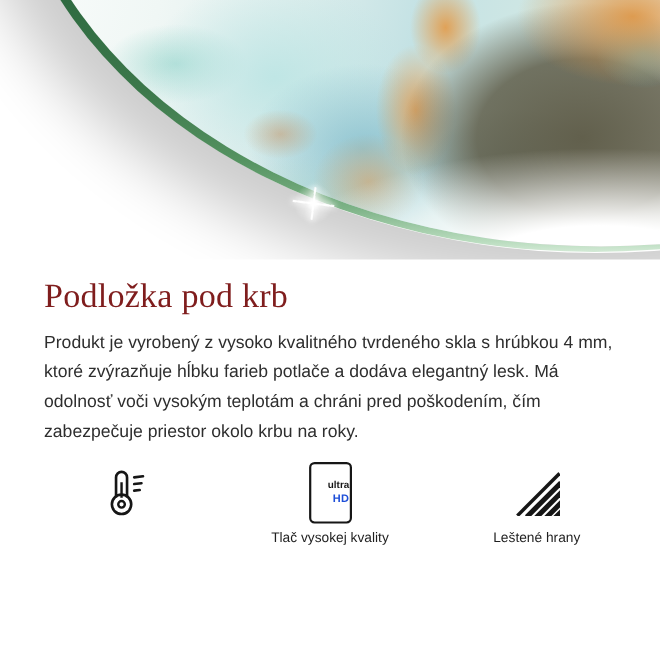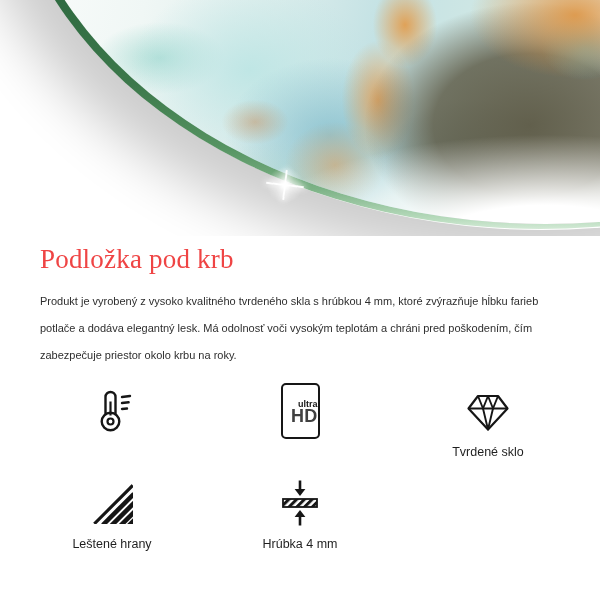--- a/index.html
+++ b/index.html
@@ -52,46 +52,46 @@
   }
   .sparkle::before,.sparkle::after{
     content:"";position:absolute;background:rgba(255,255,255,0.95);
     box-shadow:0 0 6px 1px rgba(255,255,255,0.85);
   }
   .sparkle::before{width:38px;height:2px;left:3px;top:21px;transform:rotate(7deg);}
   .sparkle::after{width:2px;height:30px;left:21px;top:7px;transform:rotate(7deg);}
 
   
   h1{
-    margin:6px 40px 0;
+    margin:16px 40px 0;
     font-family:"Liberation Serif","DejaVu Serif",serif;
-    font-weight:400;color:#ef4444;
-    font-size:27px;line-height:34px;letter-spacing:0.2px;
+    font-weight:400;color:#7f1d1d;
+    font-size:31px;line-height:34px;letter-spacing:0.2px;
   }
   .desc{
     margin:12px 40px 0;width:528px;
-    font-size:11px;line-height:27px;color:#2e2e2e;
+    font-size:16px;line-height:27px;color:#2e2e2e;
   }
 
   
   .features{
     margin-top:18px;padding:0 18px;
     display:grid;grid-template-columns:1fr 1fr 1fr;row-gap:20px;
   }
   .feature{display:flex;flex-direction:column;align-items:center;}
   .icon-box{height:48px;display:flex;align-items:center;justify-content:center;}
   .feature .label{margin-top:10px;font-size:12.5px;color:#1f1f1f;}
 
   .hd-icon{
     width:39px;height:56px;border:2.6px solid #161616;border-radius:5px;
     display:flex;flex-direction:column;align-items:flex-end;justify-content:center;
     box-sizing:border-box;background:#fff;
   }
   .hd-top{font-size:9px;font-weight:700;line-height:10px;color:#161616;}
-  .hd-bottom{font-size:18px;font-weight:800;line-height:15px;color:#404040;letter-spacing:0.3px;}
+  .hd-bottom{font-size:10px;font-weight:800;line-height:15px;color:#1d4ed8;letter-spacing:0.3px;}
 
   svg{display:block;}
 </style>
 </head>
 <body>
 
 <div class="hero">
   <div class="plate-shadow"></div>
   <div class="plate-edge"></div>
   <div class="plate-art"></div>
@@ -119,34 +119,24 @@
     </div>
   </div>
 
   <div class="feature">
     <div class="icon-box">
       <div class="hd-icon">
         <span class="hd-top">ultra</span>
         <span class="hd-bottom">HD</span>
       </div>
     </div>
+    <div class="label">Tlač vysokej kvality</div>
   </div>
 
 
-  <div class="feature">
-    <div class="icon-box">
-      <svg width="48" height="44" viewBox="0 0 48 44" fill="none">
-        <path d="M14 7 H34 L43.5 19.5 L24 40.5 L4.5 19.5 Z" stroke="#161616" stroke-width="2.2" stroke-linejoin="round"></path>
-        <path d="M4.5 19.5 H43.5" stroke="#161616" stroke-width="1.9"></path>
-        <path d="M14 7 L19 19.5 L24 7 L29 19.5 L34 7" stroke="#161616" stroke-width="1.9" stroke-linejoin="round"></path>
-        <path d="M19 19.5 L24 40.5 L29 19.5" stroke="#161616" stroke-width="1.9" stroke-linejoin="round"></path>
-      </svg>
-    </div>
-    <div class="label">Tvrdené sklo</div>
-  </div>
 
   <div class="feature">
     <div class="icon-box">
       <svg width="44" height="44" viewBox="0 0 48 48" fill="none">
         <defs>
             <clipPath id="triclip">
               <polygon points="2,47 47,2 47,47"></polygon>
             </clipPath>
           </defs>
         <g clip-path="url(#triclip)" stroke="#161616">
@@ -154,32 +144,14 @@
           <line x1="14" y1="48" x2="48" y2="14" stroke-width="5"></line>
           <line x1="23" y1="49" x2="49" y2="23" stroke-width="5"></line>
           <line x1="32" y1="50" x2="50" y2="32" stroke-width="5"></line>
           <line x1="40" y1="51" x2="51" y2="40" stroke-width="5"></line>
         </g>
       </svg>
     </div>
     <div class="label">Leštené hrany</div>
   </div>
 
-  <div class="feature">
-    <div class="icon-box">
-      <svg width="48" height="48" viewBox="0 0 48 48" fill="none">
-        <defs>
-          <pattern id="hatchp" width="5.5" height="5.5" patternUnits="userSpaceOnUse" patternTransform="rotate(45)">
-            <rect width="5.5" height="5.5" fill="#ffffff"></rect>
-            <rect width="3" height="5.5" fill="#161616"></rect>
-          </pattern>
-        </defs>
-        <line x1="24" y1="1.5" x2="24" y2="10.5" stroke="#161616" stroke-width="2.6"></line>
-        <polygon points="18.6,10 29.4,10 24,17" fill="#161616"></polygon>
-        <rect x="7" y="20" width="34" height="8" fill="url(#hatchp)" stroke="#161616" stroke-width="1.8"></rect>
-        <polygon points="18.6,38 29.4,38 24,31" fill="#161616"></polygon>
-        <line x1="24" y1="37.5" x2="24" y2="46.5" stroke="#161616" stroke-width="2.6"></line>
-      </svg>
-    </div>
-    <div class="label">Hrúbka 4 mm</div>
-  </div>
 
 </div>
 
 </body></html>

